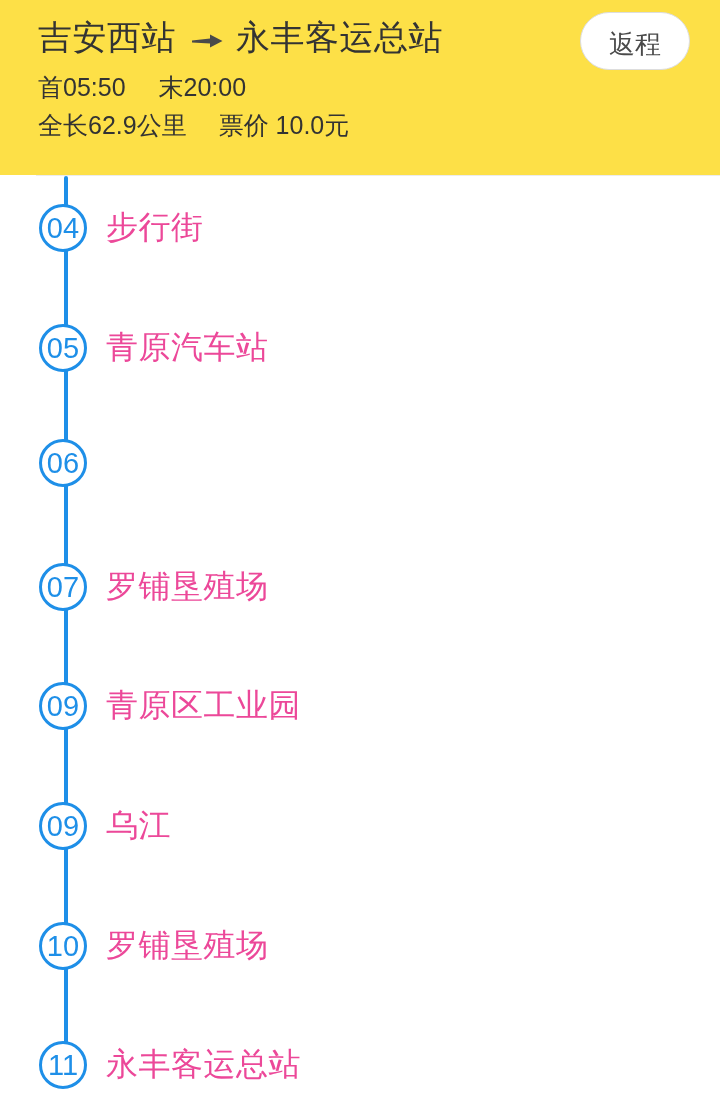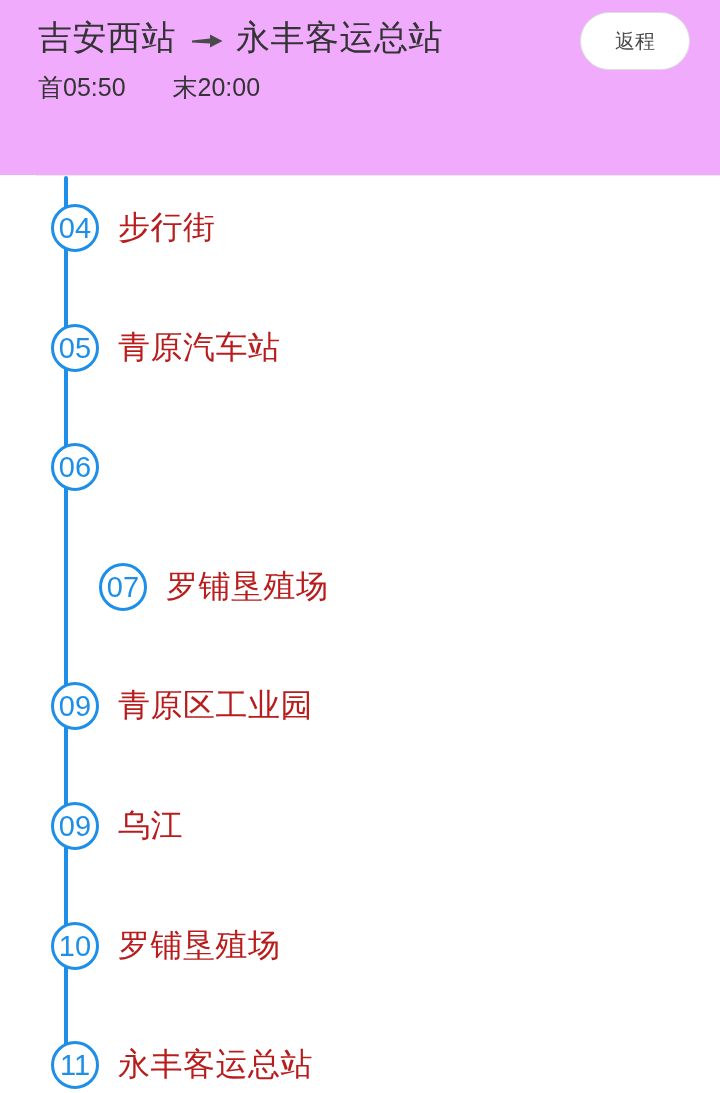--- a/index.html
+++ b/index.html
@@ -17,62 +17,62 @@
   }
   .screen { position: absolute; inset: 0; background: #ffffff; }
 
   
   .header {
     position: absolute;
     top: 0; left: 0; right: 0;
     height: 175px;
     padding: 14px 0 0 38px;
     box-sizing: border-box;
-    background: #f0abfc;
+    background: #fde047;
   }
   .title-row {
     display: flex;
     align-items: center;
     font-size: 34px;
     line-height: 44px;
     color: #333333;
     font-weight: 400;
     letter-spacing: 0.5px;
   }
   .title-row .arrow {
     margin: 2px 12px 0 14px;
     flex: 0 0 auto;
   }
   .times-row {
     margin-top: 10px;
     font-size: 25px;
     line-height: 34px;
     color: #333333;
   }
-  .times-row .last { margin-left: 40px; text-align: center; }
+  .times-row .last { margin-left: 26px; text-align: center; }
   .meta-row {
     margin-top: 4px;
     font-size: 25px;
     line-height: 34px;
     color: #333333;
   }
   .meta-row .fare { margin-left: 25px; }
 
   .return-btn {
     position: absolute;
     top: 12px;
     right: 30px;
     height: 58px;
     min-width: 110px;
     padding: 14px 28px;
     box-sizing: border-box;
     background: #ffffff;
     border: 1px solid var(--border-gray, #dddddd);
     border-radius: 29px;
-    font-size: 20px;
+    font-size: 26px;
     color: #4a4a4a;
     font-family: inherit;
     cursor: pointer;
   }
 
   .divider {
     position: absolute;
     top: 175px;
     left: 36px;
     right: 0;
@@ -89,21 +89,21 @@
     position: absolute;
     left: 64px;
     top: 176px;
     width: 4px;
     height: 889px;
     background: var(--accent, #1e8fe8);
     border-radius: 2px;
   }
   .stop-row {
     position: absolute;
-    left: 12px;
+    left: 0;
     height: 56px;
     display: flex;
     align-items: center;
     cursor: pointer;
   }
   .stop-circle {
     margin-left: 39px;
     width: 48px;
     height: 48px;
     border: 3px solid var(--accent, #1e8fe8);
@@ -116,21 +116,21 @@
     color: var(--accent, #1e8fe8);
     letter-spacing: 0px;
     flex: 0 0 auto;
     box-sizing: border-box;
     position: relative;
     z-index: 2;
   }
   .stop-name {
     margin-left: 19px;
     font-size: 32px;
-    color: #b91c1c;
+    color: #ec4899;
     letter-spacing: 0.5px;
     white-space: nowrap;
   }
 </style>
 </head>
 <body>
 
 <div class="screen">
 
   <div class="header">
@@ -142,20 +142,24 @@
         </svg>
       </span>
       <span>永丰客运总站</span>
     </div>
 
     <div class="times-row">
       <span class="first">首05:50</span>
       <span class="last">末20:00</span>
     </div>
 
+    <div class="meta-row">
+      <span class="distance">全长62.9公里</span>
+      <span class="fare">票价 10.0元</span>
+    </div>
 
     <button class="return-btn">返程</button>
   </div>
 
   <div class="divider"></div>
 
   <div class="timeline">
     <div class="route-line"></div>
     <div id="stops-container">
         <div class="stop-row" style="top: 200px;">
@@ -163,26 +167,26 @@
             <span>04</span>
           </div>
           <div class="stop-name">步行街</div>
         </div>
         <div class="stop-row" style="top: 320px;">
           <div class="stop-circle">
             <span>05</span>
           </div>
           <div class="stop-name">青原汽车站</div>
         </div>
-        <div class="stop-row" style="top: 439px;">
+        <div class="stop-row" style="top: 439px; flex-direction: column;">
           <div class="stop-circle">
             <span>06</span>
           </div>
         </div>
-        <div class="stop-row" style="top: 559px; padding-left: 48px;">
+        <div class="stop-row" style="top: 559px;">
           <div class="stop-circle">
             <span>07</span>
           </div>
           <div class="stop-name">罗铺垦殖场</div>
         </div>
         <div class="stop-row" style="top: 678px;">
           <div class="stop-circle">
             <span>09</span>
           </div>
           <div class="stop-name">青原区工业园</div>

